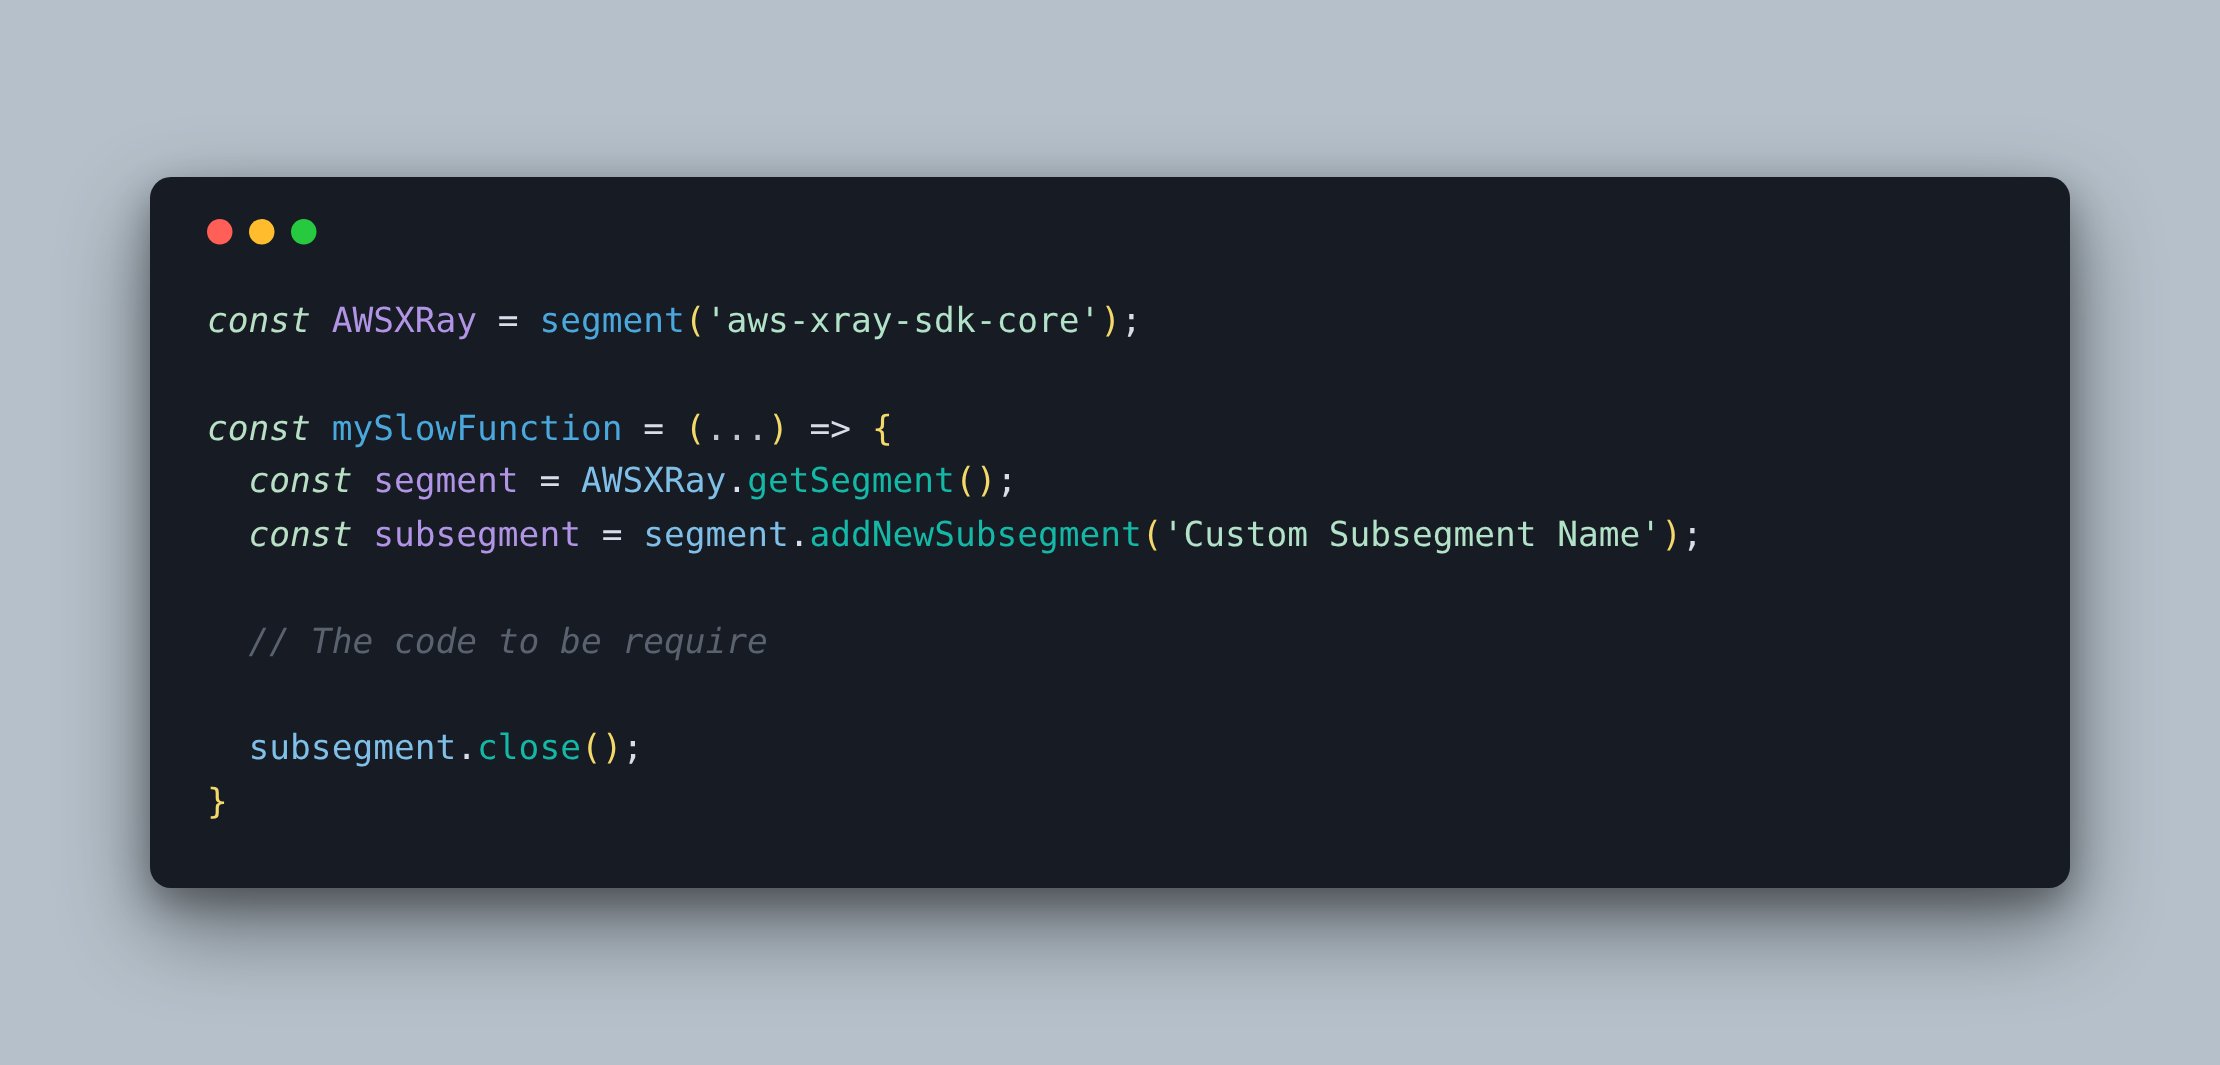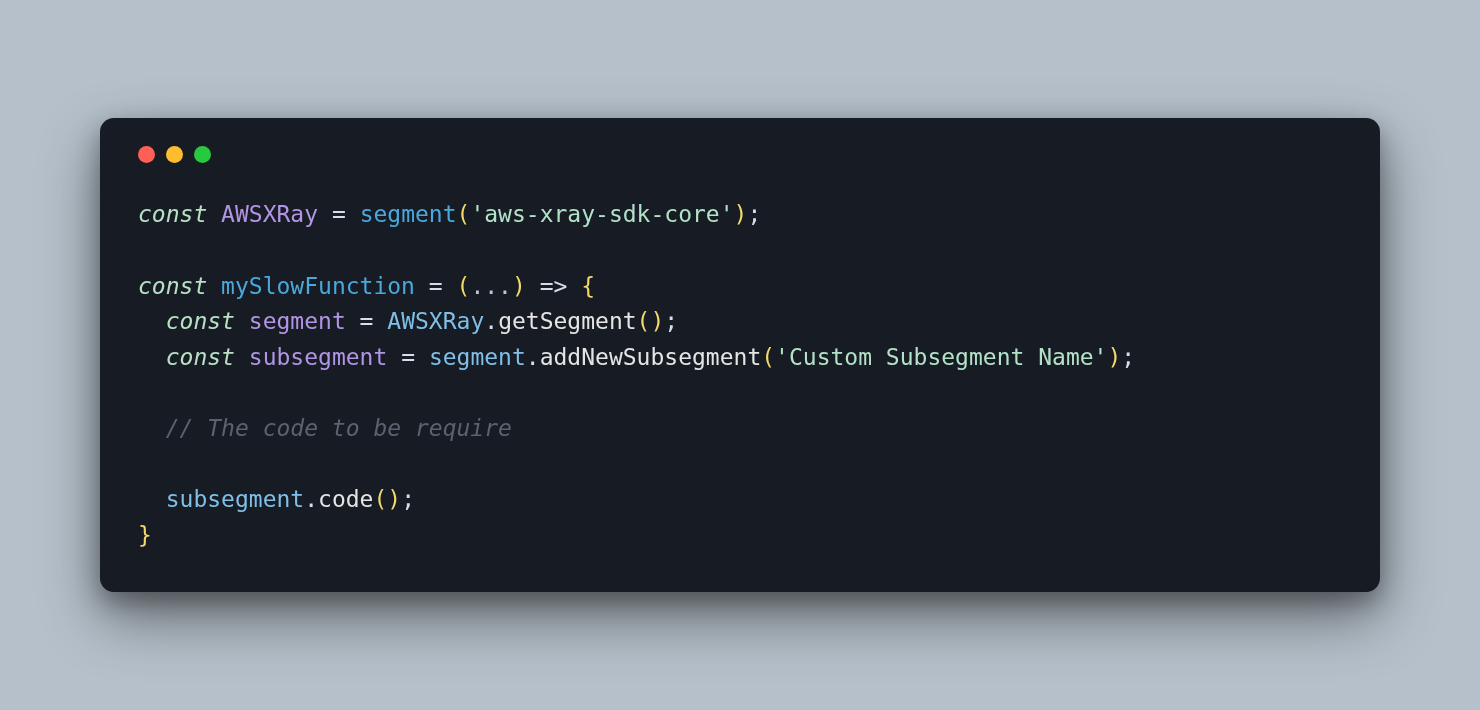--- a/index.html
+++ b/index.html
@@ -36,21 +36,21 @@
     font-size: 23px;
     line-height: 1.55;
     white-space: pre;
     color: #d8dee9;
   }
   .t-keyword { color: #b8e0c5; font-style: italic; }
   .t-var { color: #b294e6; }
   .t-var2 { color: #7fbfe8; }
   .t-op { color: #d8dee9; }
   .t-func { color: #4aa8dd; }
-  .t-method { color: #e5e5e5; }
+  .t-method { color: #14b8a6; }
   .t-paren { color: #f3d86a; }
   .t-string { color: #b2e2c7; margin-top: 40px; }
   .t-comment { color: #5a6270; font-style: italic; }
   .t-dots { color: #bfc6d1; }
   .t-brace { color: #f3d86a; }
 </style>
 </head>
 <body>
 
 <div class="editor-window">
@@ -60,15 +60,15 @@
     <div class="traffic-light tl-green"></div>
   </div>
   <div class="code"><span><span class="t-keyword">const</span> <span class="t-var">AWSXRay</span> <span class="t-op">=</span> <span class="t-func">segment</span><span class="t-paren">(</span><span class="t-string">'aws-xray-sdk-core'</span><span class="t-paren">)</span><span class="t-op">;</span></span>
 
 <span><span class="t-keyword">const</span> <span class="t-func">mySlowFunction</span> <span class="t-op">=</span> <span class="t-paren">(</span><span class="t-dots">...</span><span class="t-paren">)</span> <span class="t-op">=&gt;</span> <span class="t-brace">{</span></span>
 <span><span>  </span><span class="t-keyword">const</span> <span class="t-var">segment</span> <span class="t-op">=</span> <span class="t-var2">AWSXRay</span><span class="t-op">.</span><span class="t-method">getSegment</span><span class="t-paren">(</span><span class="t-paren">)</span><span class="t-op">;</span></span>
 <span><span>  </span><span class="t-keyword">const</span> <span class="t-var">subsegment</span> <span class="t-op">=</span> <span class="t-var2">segment</span><span class="t-op">.</span><span class="t-method">addNewSubsegment</span><span class="t-paren">(</span><span class="t-string">'Custom Subsegment Name'</span><span class="t-paren">)</span><span class="t-op">;</span></span>
 
 <span><span>  </span><span class="t-comment">// The code to be require</span></span>
 
-<span><span>  </span><span class="t-var2">subsegment</span><span class="t-op">.</span><span class="t-method">code</span><span class="t-paren">(</span><span class="t-paren">)</span><span class="t-op">;</span></span>
+<span><span>  </span><span class="t-var2">subsegment</span><span class="t-op">.</span><span class="t-method">close</span><span class="t-paren">(</span><span class="t-paren">)</span><span class="t-op">;</span></span>
 <span><span class="t-brace">}</span></span></div>
 </div>
 
 </body></html>

